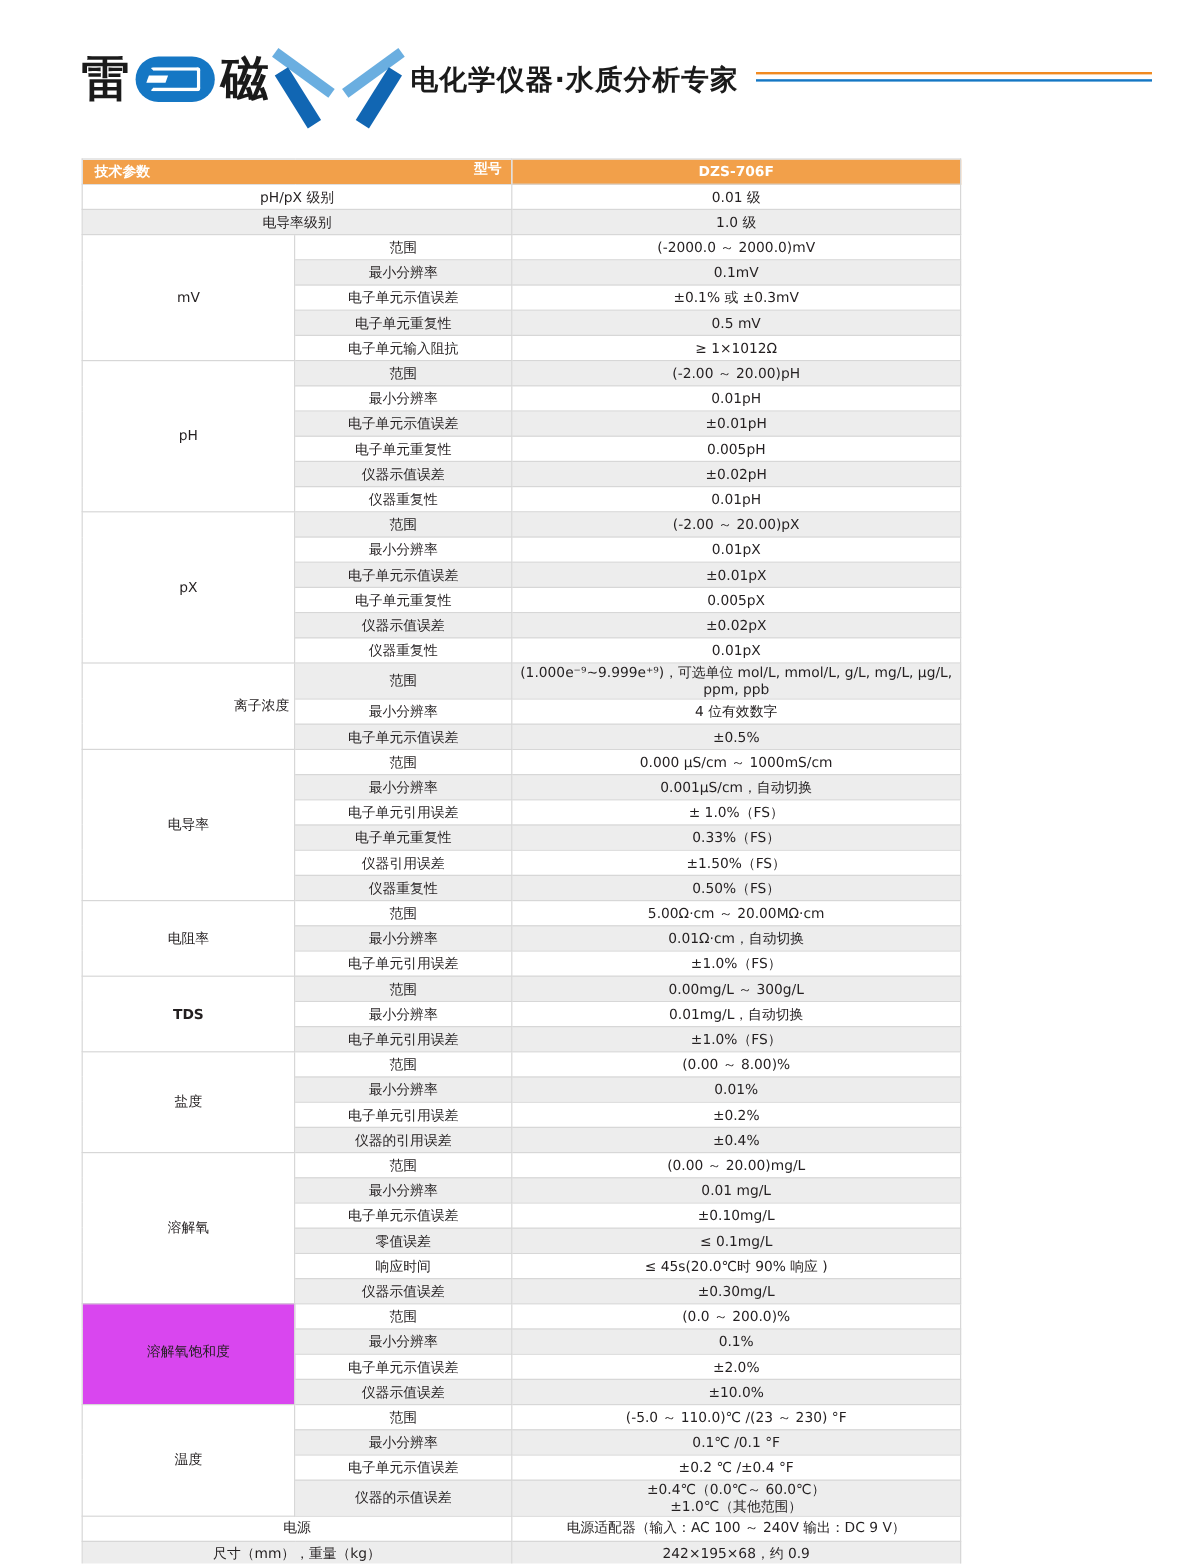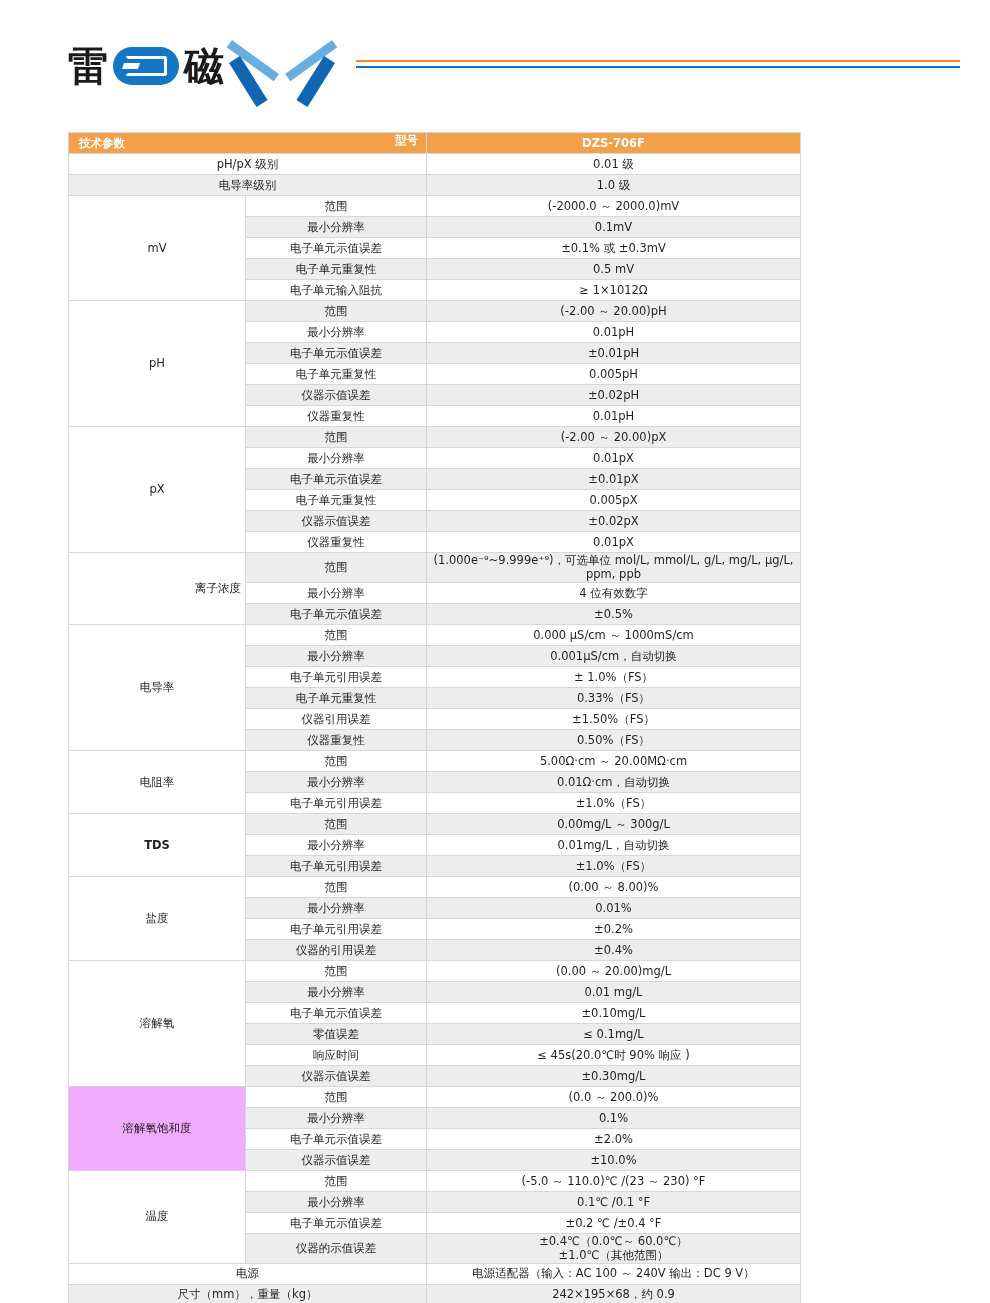--- a/index.html
+++ b/index.html
@@ -209,20 +209,21 @@
   <div class="logo-row">
     <span class="logo-char">雷</span>
     <span class="logo-badge"></span>
     <span class="logo-char">磁</span>
     <span class="logo-x">
       <span class="bar b1"></span>
       <span class="bar b2"></span>
       <span class="bar b3"></span>
       <span class="bar b4"></span>
     </span>
+    <span class="slogan">电化学仪器·水质分析专家</span>
     <span class="rule-wrap">
       <span class="line-orange"></span>
       <span class="line-blue"></span>
     </span>
   </div>
 </div>
 
 <div class="table-wrap">
   <table class="spec">
     <tbody id="spec-body">
@@ -409,21 +410,21 @@
         </tr>
         <tr>
           <td class="sub">响应时间</td>
           <td class="val">≤ 45s(20.0℃时 90% 响应 )</td>
         </tr>
         <tr class="alt">
           <td class="sub">仪器示值误差</td>
           <td class="val">±0.30mg/L</td>
         </tr>
         <tr>
-          <td class="grp" rowspan="4" style="background: #f0abfc;">溶解氧饱和度</td>
+          <td class="grp" rowspan="4" style="background: #d946ef; font-family: Liberation Mono, monospace;">溶解氧饱和度</td>
           <td class="sub">范围</td>
           <td class="val">(0.0 ～ 200.0)%</td>
         </tr>
         <tr class="alt">
           <td class="sub">最小分辨率</td>
           <td class="val">0.1%</td>
         </tr>
         <tr>
           <td class="sub">电子单元示值误差</td>
           <td class="val">±2.0%</td>

